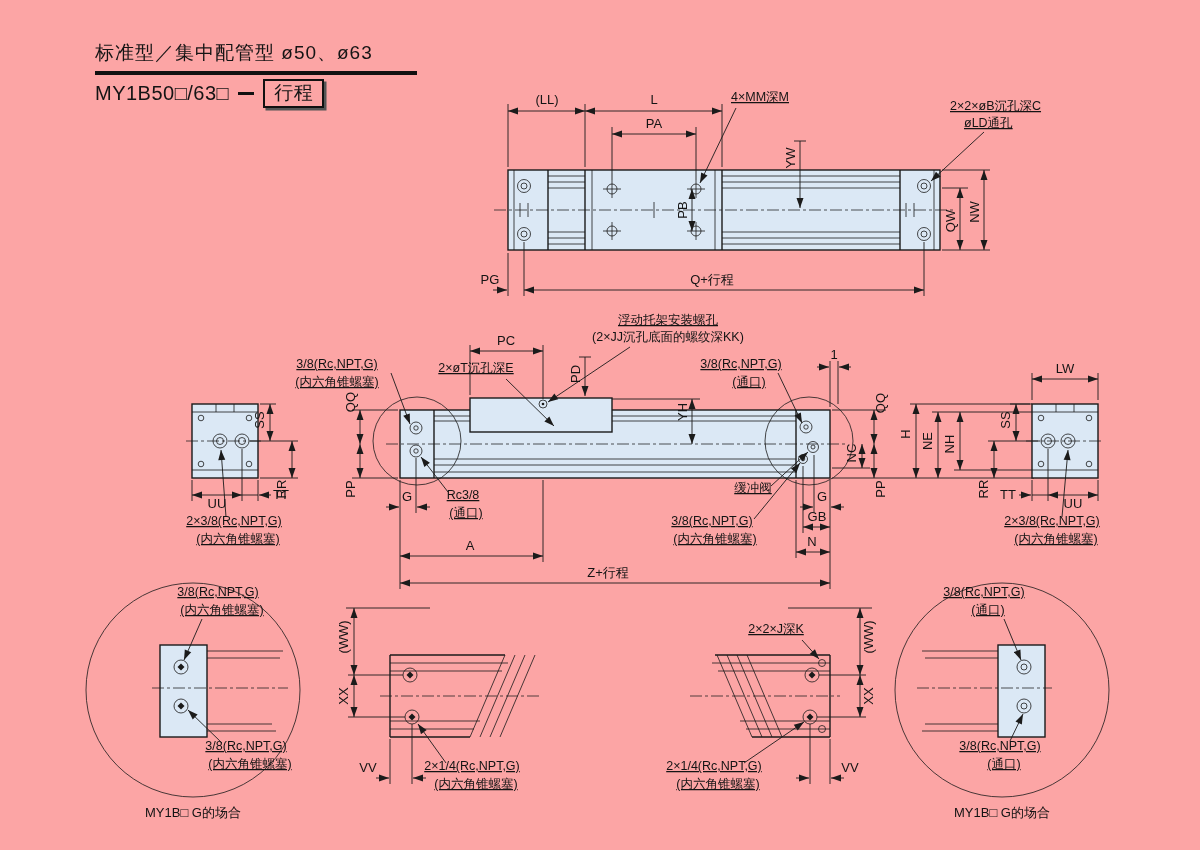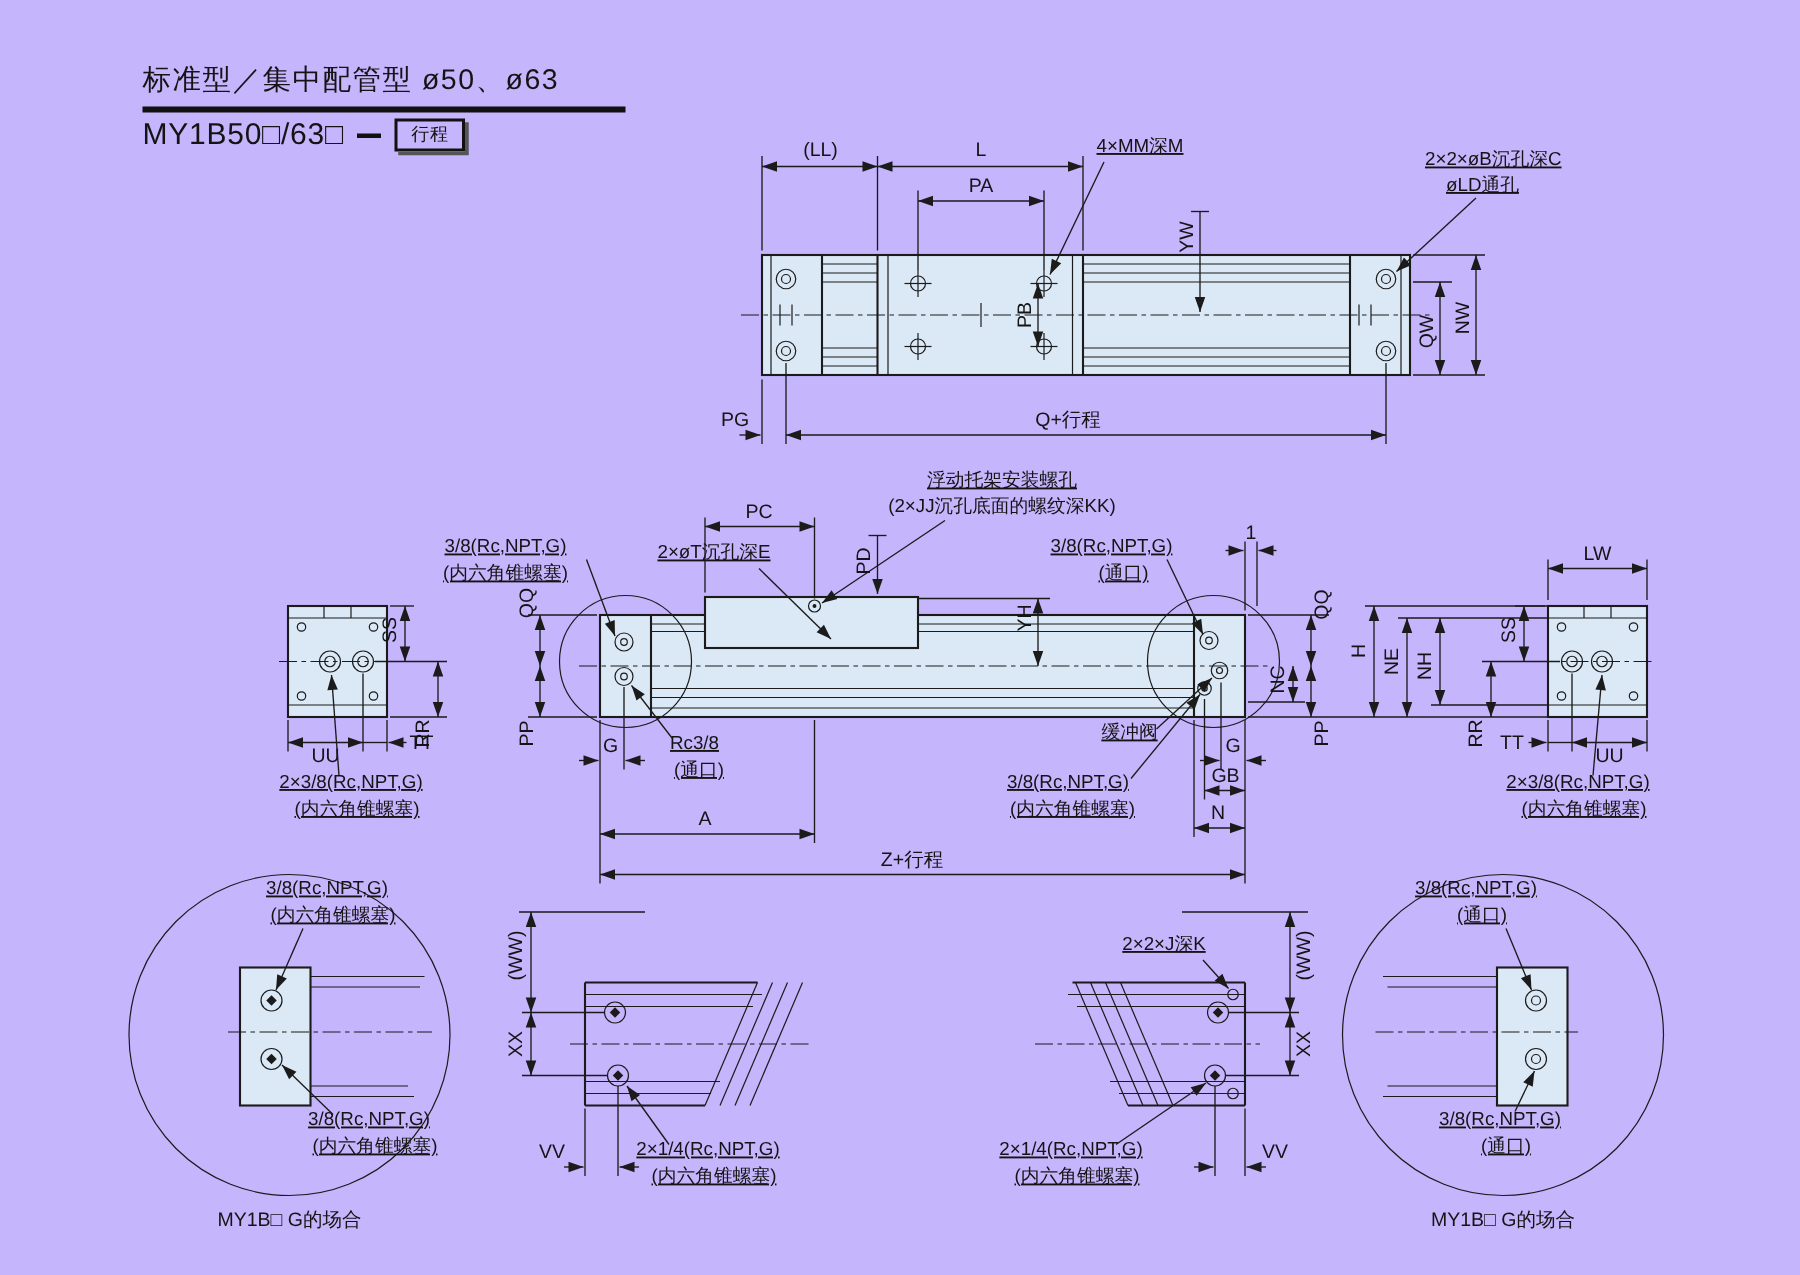--- a/index.html
+++ b/index.html
@@ -1,23 +1,23 @@
 <!DOCTYPE html>
 <html><head>
 <meta charset="utf-8">
 <style>
   html,body{margin:0;padding:0;background:#fff;}
-  .stage{position:relative;width:1200px;height:850px;background:#c4b5fd;overflow:hidden;
+  .stage{position:relative;width:1200px;height:850px;background:#fca5a5;overflow:hidden;
          font-family:"Liberation Sans","DejaVu Sans",sans-serif;color:#141414;}
   .hdr{position:absolute;left:95px;top:40px;}
   .hdr-title{font-size:19px;letter-spacing:1px;}
   .hdr-rule{width:322px;height:3.5px;background:#111;margin-top:5px;}
   .hdr-model{margin-top:4px;display:flex;align-items:center;gap:9px;font-size:20px;letter-spacing:0.5px;}
   .dash{display:inline-block;width:16px;height:3px;background:#111;}
-  .stroke-box{display:inline-block;font-size:12px;border:2px solid #111;padding:1px 9px 2px 9px;
+  .stroke-box{display:inline-block;font-size:19px;border:2px solid #111;padding:1px 9px 2px 9px;
               box-shadow:2.5px 2.5px 0 #555;line-height:1.2;}
   svg{position:absolute;left:0;top:0;}
   .ol{stroke:#1b1b1b;stroke-width:1.4;fill:none;}
   .th{stroke:#1b1b1b;stroke-width:0.8;fill:none;}
   .dm{stroke:#1b1b1b;stroke-width:0.9;fill:none;}
   .cl{stroke:#1b1b1b;stroke-width:0.75;fill:none;stroke-dasharray:12 3 3 3;}
   .fillb{fill:#dbe8f5;stroke:#1b1b1b;stroke-width:1.4;}
   .dot{fill:#1b1b1b;stroke:none;}
   text{fill:#141414;}
   .lb{font-size:13px;}

